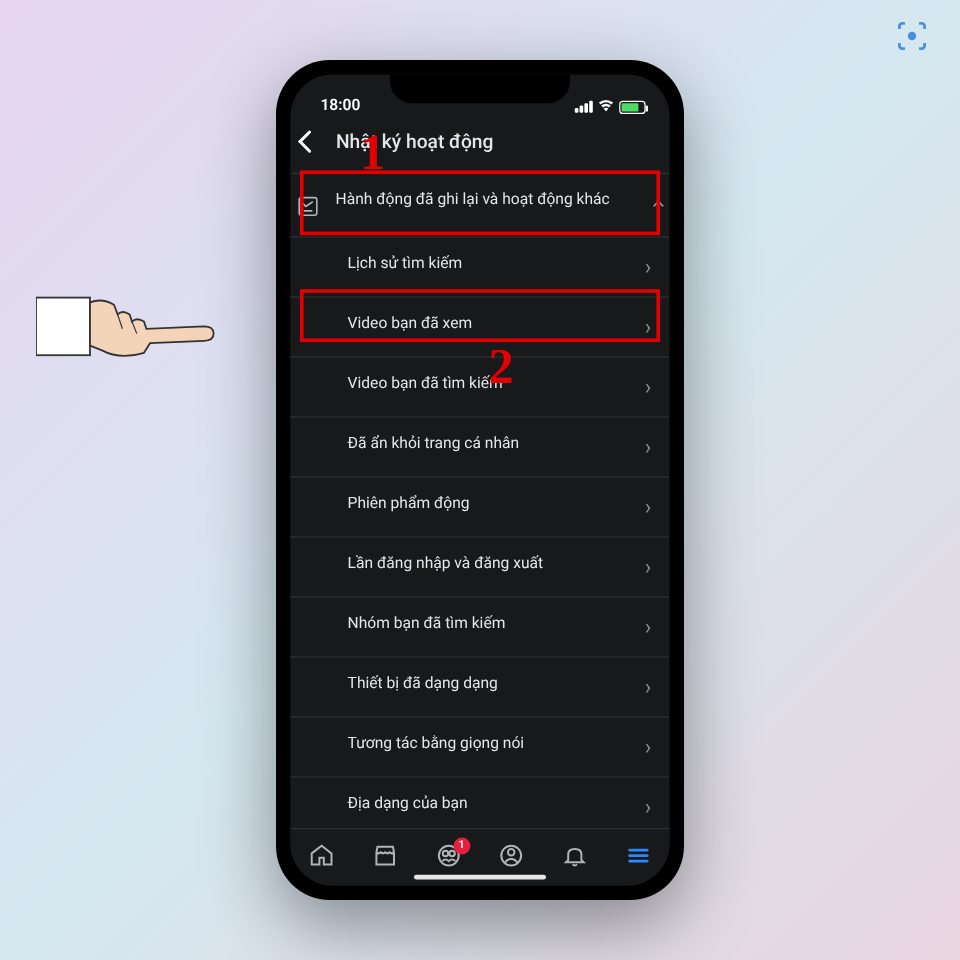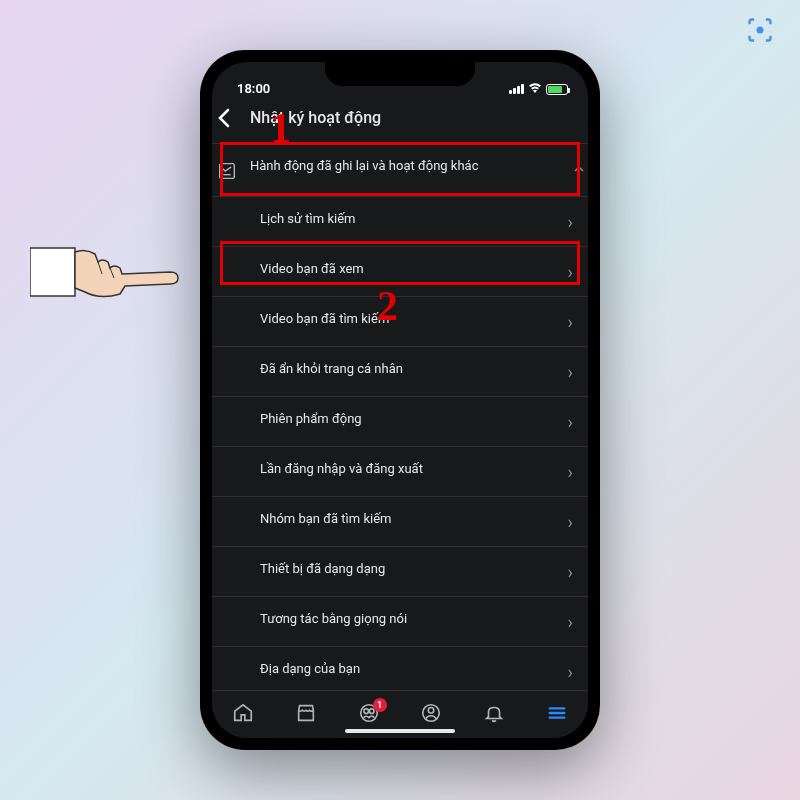--- a/index.html
+++ b/index.html
@@ -18,21 +18,21 @@
       top: 15px;
       right: 25px;
       width: 30px;
       height: 30px;
       display: flex;
       align-items: center;
       justify-content: center;
     }
     .scan-icon svg { width: 28px; height: 28px; }
     .phone-frame {
-      width: 400px;
+      width: 340px;
       height: 700px;
       background: #000;
       border-radius: 45px;
       padding: 12px;
       position: relative;
       box-shadow: 0 20px 60px rgba(0,0,0,0.4);
     }
     .notch {
       position: absolute;
       top: 12px;

